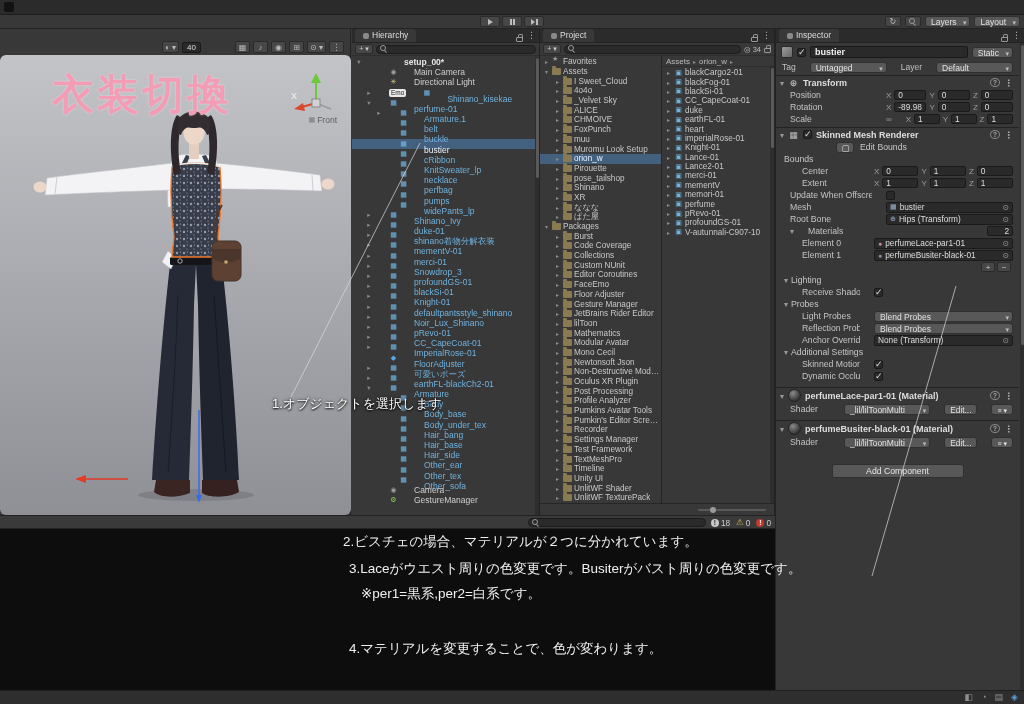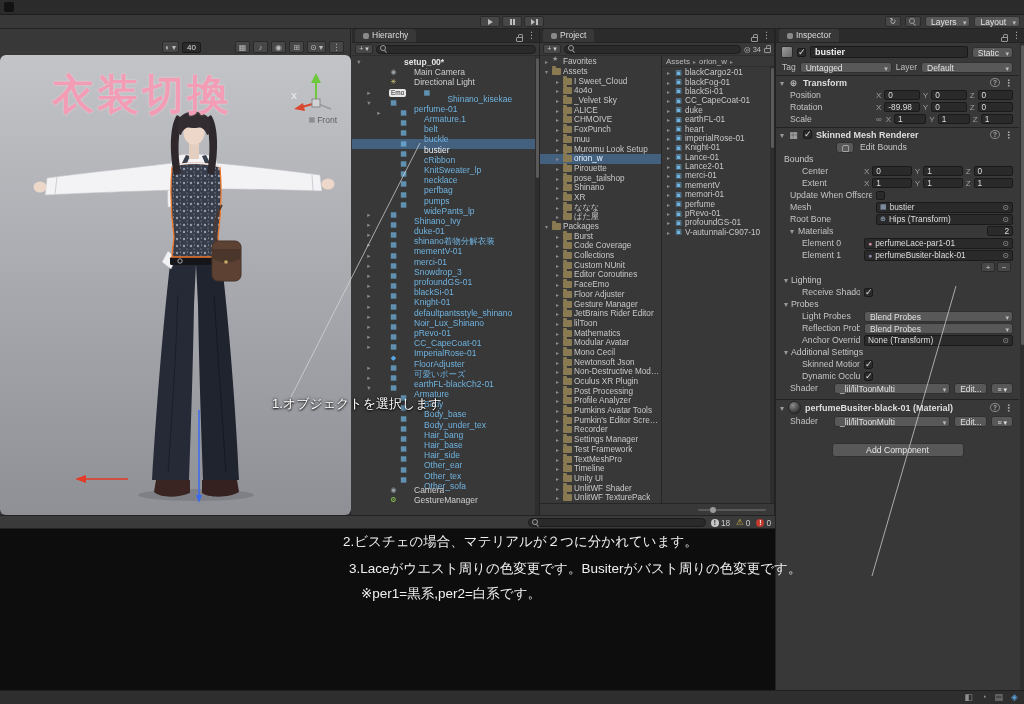--- a/index.html
+++ b/index.html
@@ -99,21 +99,21 @@
   .zoom-knob{position:absolute;left:12px;top:-2px;width:6px;height:6px;border-radius:50%;background:#9a9a9a;}
 
   
   .inspector-panel{left:775px;top:29px;width:249px;height:661px;border-left:1px solid #232323;}
   .insp-body{position:relative;height:647px;overflow:hidden;padding-right:5px;}
   .insp-head{height:18px;display:flex;align-items:center;gap:4px;padding:0 6px 0 5px;}
   .obj-cube{width:12px;height:12px;background:linear-gradient(135deg,#9d9d9d,#666);border:1px solid #2a2a2a;border-radius:2px;flex:none;}
   .chk{width:9px;height:9px;background:#2a2a2a;border:1px solid #191919;border-radius:2px;position:relative;flex:none;}
   .chk.checked::before{content:"✓";position:absolute;top:-2px;left:0px;font-size:9px;color:#ddd;}
   .namefield{flex:1;height:12px;background:#2a2a2a;border:1px solid #191919;border-radius:2px;font-size:9px;font-weight:bold;color:#eee;line-height:11px;padding:0 4px;min-width:0;}
-  .irow{height:12px;display:flex;align-items:center;gap:4px;padding:0 6px 0 14px;font-size:9px;color:#c8c8c8;}
+  .irow{height:12px;display:flex;align-items:center;gap:14px;padding:0 6px 0 14px;font-size:9px;color:#c8c8c8;}
   .irow .grow{flex:1;min-width:0;}
   .lbl-s{font-size:8.5px;color:#c0c0c0;flex:none;}
   .ilabel{width:82px;flex:none;font-size:8.7px;color:#c4c4c4;white-space:nowrap;overflow:hidden;}
   .ilabel.ind{padding-left:12px;width:70px;}
   .vec3{display:flex;flex:1;gap:3px;align-items:center;min-width:0;}
   .ax{color:#9f9f9f;font-size:8px;}
   .numfield{background:#2a2a2a;border:1px solid #1a1a1a;border-radius:2px;height:10px;line-height:9px;padding:0 3px;flex:1;font-size:8.3px;color:#ddd;min-width:0;}
   .numfield.small{flex:none;width:26px;text-align:right;}
   .comp-head{height:14px;display:flex;align-items:center;gap:4px;padding:0 6px 0 4px;border-top:1px solid #232323;font-weight:bold;color:#dedede;font-size:9px;margin-top:2px;}
   .fold::before{content:"▾";color:#999;font-size:8px;}
@@ -1242,20 +1242,28 @@
       </div>
       <div class="irow">
         <span class="ilabel ind">Skinned Motion Vector</span>
         <span class="chk checked"></span>
       </div>
       <div class="irow">
         <span class="ilabel ind">Dynamic Occlusion</span>
         <span class="chk checked"></span>
       </div>
 
+      <div class="mat-head">
+        <span class="fold"></span>
+        <span class="mat-sphere"></span>
+        <span style="overflow:hidden;white-space:nowrap;text-overflow:ellipsis;">perfumeLace-par1-01 (Material)</span>
+        <span class="spacer"></span>
+        <span class="head-ic help"></span>
+        <span class="head-ic kebab"></span>
+      </div>
       <div class="irow">
         <span class="ilabel" style="width:40px;">Shader</span>
         <span class="dd grow">_lil/lilToonMulti</span>
         <span class="btn-sm">Edit...</span>
         <span class="btn-sm burger"></span>
       </div>
 
       <div class="mat-head">
         <span class="fold"></span>
         <span class="mat-sphere"></span>
@@ -1295,20 +1303,21 @@
           <span class="ic-err"></span>
           <span>0</span>
         </span>
     </div>
   </div>
 
   <div class="annotation-area">
     <div class="ann" style="left:343px;top:4px;">2.ビスチェの場合、マテリアルが２つに分かれています。</div>
     <div class="ann" style="left:349px;top:31px;">3.Laceがウエスト周りの色変更です。Busiterがバスト周りの色変更です。</div>
     <div class="ann" style="left:361px;top:56px;">※per1=黒系,per2=白系です。</div>
+    <div class="ann" style="left:349px;top:111px;">4.マテリアルを変更することで、色が変わります。</div>
   </div>
 
   <div class="ann-step1">1.オブジェクトを選択します</div>
 
   <div class="statusbar">
     <div class="status-icons">
       <span>◧</span>
       <span>◔</span>
       <span>▤</span>
       <span style="color:#5b9bd5;">◈</span>

